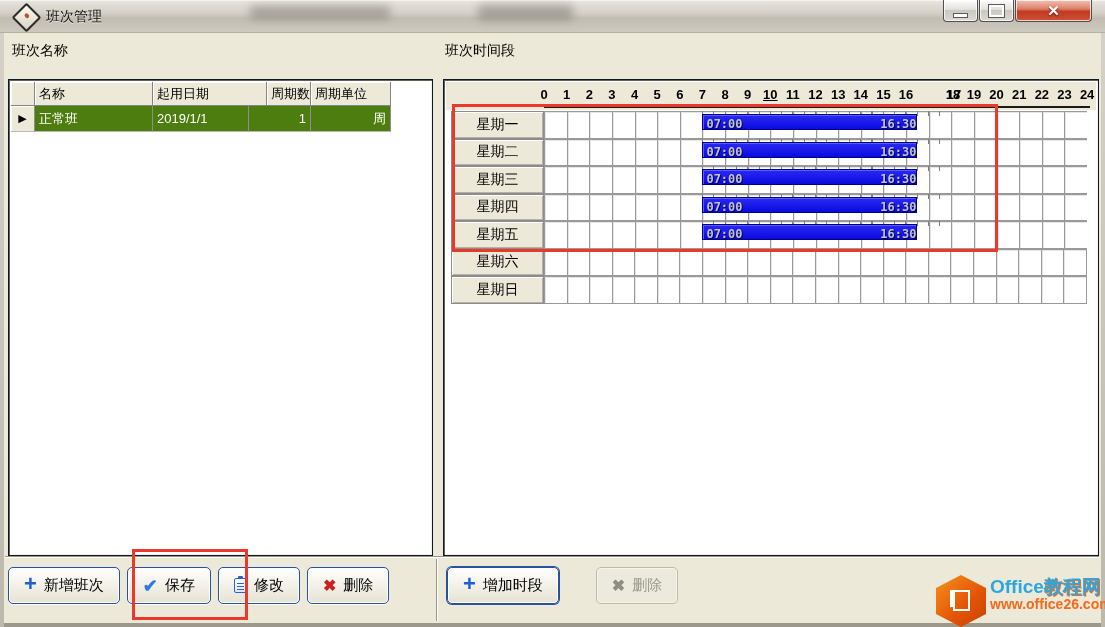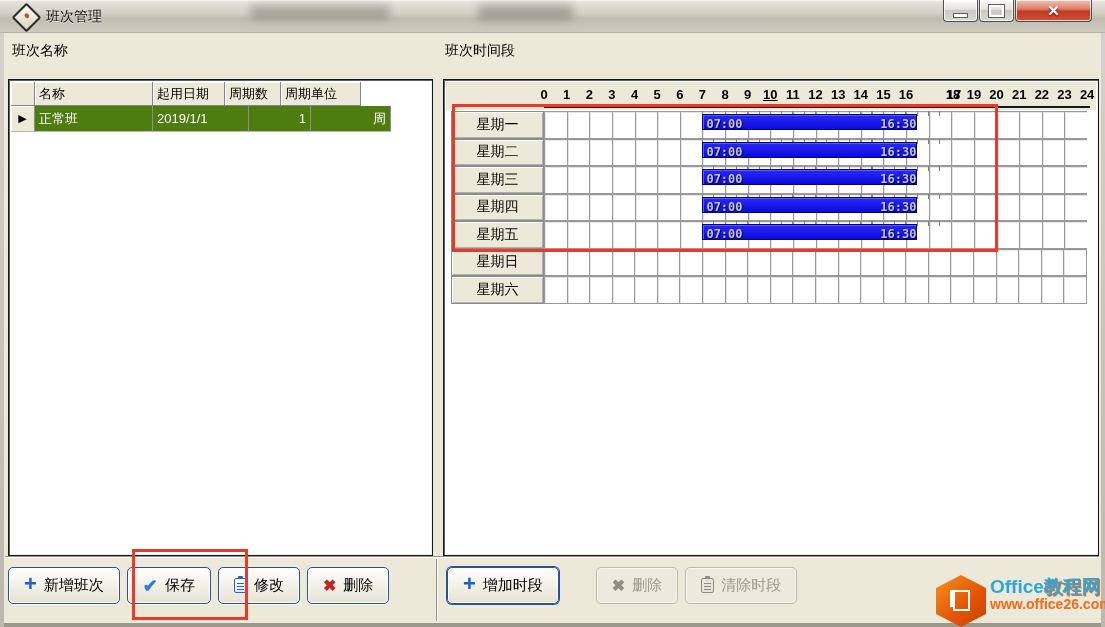--- a/index.html
+++ b/index.html
@@ -174,22 +174,22 @@
 
   <div class="section-label lbl-left" data-name="shift-name-section-label">班次名称</div>
   <div class="section-label lbl-right" data-name="shift-period-section-label">班次时间段</div>
 
   <div class="sunken panel-left" data-name="shift-list-panel">
     <div class="panel-inner">
       <div class="tbl" data-name="shift-table">
         <div class="tr" data-name="shift-table-header">
             <div class="tc th" data-name="table-header-selector" style="width: 24px;"></div>
             <div class="tc th" data-name="table-header-cell" style="width: 118px;">名称</div>
-            <div class="tc th" data-name="table-header-cell" style="width: 72px;">起用日期</div>
-            <div class="tc th" data-name="table-header-cell" style="width: 56px;">周期数</div>
+            <div class="tc th" data-name="table-header-cell" style="width: 114px;">起用日期</div>
+            <div class="tc th" data-name="table-header-cell" style="width: 44px;">周期数</div>
             <div class="tc th" data-name="table-header-cell" style="width: 80px;">周期单位</div>
           </div>
         <div data-name="shift-table-body">
             <div class="tr" data-name="table-row">
               <div class="tc td sel" data-name="row-selector" style="width: 24px;">▶</div>
               <div class="tc td" data-name="table-cell" style="width: 118px;">正常班</div>
               <div class="tc td" data-name="table-cell" style="width: 96px;">2019/1/1</div>
               <div class="tc td right" data-name="table-cell" style="width: 62px;">1</div>
               <div class="tc td right" data-name="table-cell" style="width: 80px;">周</div>
             </div>
@@ -393,50 +393,50 @@
               <div class="hour-cell" data-name="hour-cell"></div>
               <div class="hour-cell" data-name="hour-cell"></div>
               <div class="half-ticks" data-name="half-hour-ticks" style="left: 158.41px; width: 237.615px;"></div>
               <div class="time-bar" data-name="time-bar" style="left: 158.41px; width: 214.985px;">
                 <span class="bar-time bar-start" data-name="bar-start-time">07:00</span>
                 <span class="bar-time bar-end" data-name="bar-end-time">16:30</span>
               </div>
             </div>
           </div>
           <div class="day-row" data-name="day-row">
+            <div class="day-label" data-name="day-label">星期六</div>
+            <div class="hour-area" data-name="hour-grid">
+              <div class="hour-cell" data-name="hour-cell"></div>
+              <div class="hour-cell" data-name="hour-cell"></div>
+              <div class="hour-cell" data-name="hour-cell"></div>
+              <div class="hour-cell" data-name="hour-cell"></div>
+              <div class="hour-cell" data-name="hour-cell"></div>
+              <div class="hour-cell" data-name="hour-cell"></div>
+              <div class="hour-cell" data-name="hour-cell"></div>
+              <div class="hour-cell" data-name="hour-cell"></div>
+              <div class="hour-cell" data-name="hour-cell"></div>
+              <div class="hour-cell" data-name="hour-cell"></div>
+              <div class="hour-cell" data-name="hour-cell"></div>
+              <div class="hour-cell" data-name="hour-cell"></div>
+              <div class="hour-cell" data-name="hour-cell"></div>
+              <div class="hour-cell" data-name="hour-cell"></div>
+              <div class="hour-cell" data-name="hour-cell"></div>
+              <div class="hour-cell" data-name="hour-cell"></div>
+              <div class="hour-cell" data-name="hour-cell"></div>
+              <div class="hour-cell" data-name="hour-cell"></div>
+              <div class="hour-cell" data-name="hour-cell"></div>
+              <div class="hour-cell" data-name="hour-cell"></div>
+              <div class="hour-cell" data-name="hour-cell"></div>
+              <div class="hour-cell" data-name="hour-cell"></div>
+              <div class="hour-cell" data-name="hour-cell"></div>
+              <div class="hour-cell" data-name="hour-cell"></div>
+            </div>
+          </div>
+          <div class="day-row" data-name="day-row">
             <div class="day-label" data-name="day-label">星期日</div>
-            <div class="hour-area" data-name="hour-grid">
-              <div class="hour-cell" data-name="hour-cell"></div>
-              <div class="hour-cell" data-name="hour-cell"></div>
-              <div class="hour-cell" data-name="hour-cell"></div>
-              <div class="hour-cell" data-name="hour-cell"></div>
-              <div class="hour-cell" data-name="hour-cell"></div>
-              <div class="hour-cell" data-name="hour-cell"></div>
-              <div class="hour-cell" data-name="hour-cell"></div>
-              <div class="hour-cell" data-name="hour-cell"></div>
-              <div class="hour-cell" data-name="hour-cell"></div>
-              <div class="hour-cell" data-name="hour-cell"></div>
-              <div class="hour-cell" data-name="hour-cell"></div>
-              <div class="hour-cell" data-name="hour-cell"></div>
-              <div class="hour-cell" data-name="hour-cell"></div>
-              <div class="hour-cell" data-name="hour-cell"></div>
-              <div class="hour-cell" data-name="hour-cell"></div>
-              <div class="hour-cell" data-name="hour-cell"></div>
-              <div class="hour-cell" data-name="hour-cell"></div>
-              <div class="hour-cell" data-name="hour-cell"></div>
-              <div class="hour-cell" data-name="hour-cell"></div>
-              <div class="hour-cell" data-name="hour-cell"></div>
-              <div class="hour-cell" data-name="hour-cell"></div>
-              <div class="hour-cell" data-name="hour-cell"></div>
-              <div class="hour-cell" data-name="hour-cell"></div>
-              <div class="hour-cell" data-name="hour-cell"></div>
-            </div>
-          </div>
-          <div class="day-row" data-name="day-row">
-            <div class="day-label" data-name="day-label">星期六</div>
             <div class="hour-area" data-name="hour-grid">
               <div class="hour-cell" data-name="hour-cell"></div>
               <div class="hour-cell" data-name="hour-cell"></div>
               <div class="hour-cell" data-name="hour-cell"></div>
               <div class="hour-cell" data-name="hour-cell"></div>
               <div class="hour-cell" data-name="hour-cell"></div>
               <div class="hour-cell" data-name="hour-cell"></div>
               <div class="hour-cell" data-name="hour-cell"></div>
               <div class="hour-cell" data-name="hour-cell"></div>
               <div class="hour-cell" data-name="hour-cell"></div>
@@ -483,24 +483,20 @@
     </div>
   <div class="btn-group grp-right" data-name="period-buttons">
       <button class="btn focused" data-name="add-period-button">
         <span class="ic-plus" data-name="plus-icon">+</span>
         <span class="btn-label" data-name="button-label">增加时段</span>
       </button>
       <button class="btn disabled" data-name="delete-period-button">
         <span class="ic-x" data-name="x-icon">✖</span>
         <span class="btn-label" data-name="button-label">删除</span>
       </button>
-      <button class="btn disabled" data-name="clear-period-button">
-        <span class="ic-clip" data-name="clipboard-icon"></span>
-        <span class="btn-label" data-name="button-label">清除时段</span>
-      </button>
     </div>
 
   <div class="red-box red-save" data-name="annotation-box-save"></div>
   <div class="red-box red-timeline" data-name="annotation-box-timeline"></div>
 
   <div class="watermark" data-name="watermark">
     <div class="hexagon" data-name="office-logo-icon">
         <div class="hex-window"></div>
       </div>
     <div class="wm-text">

